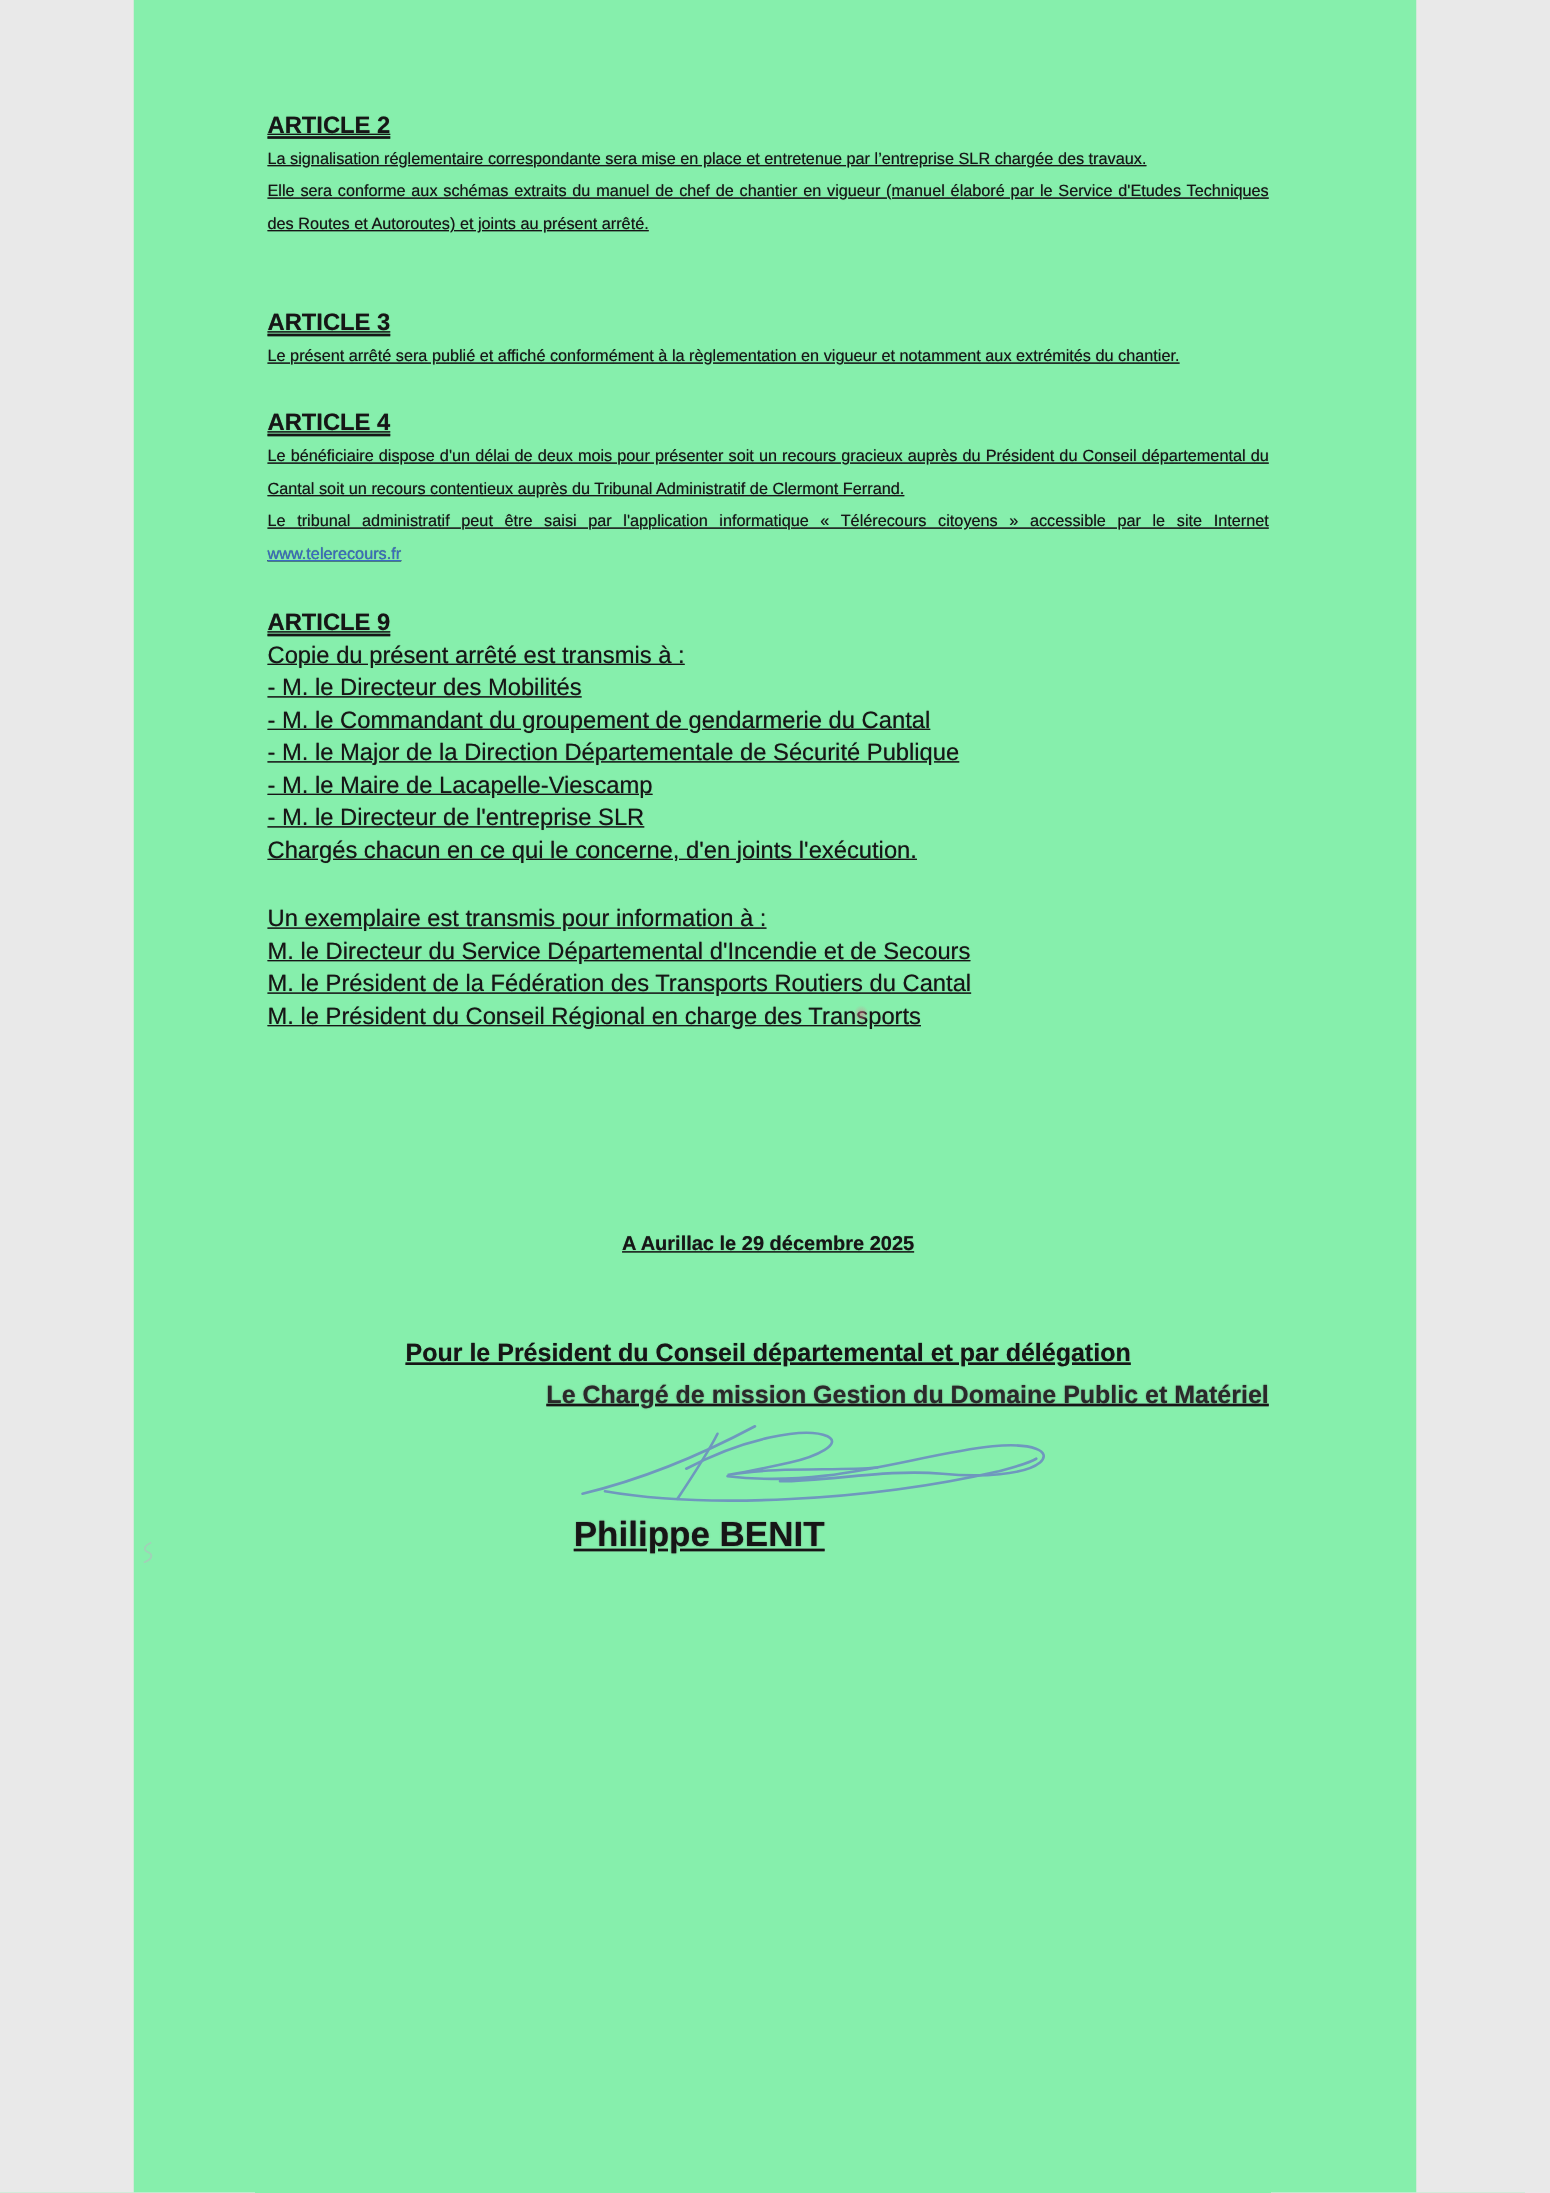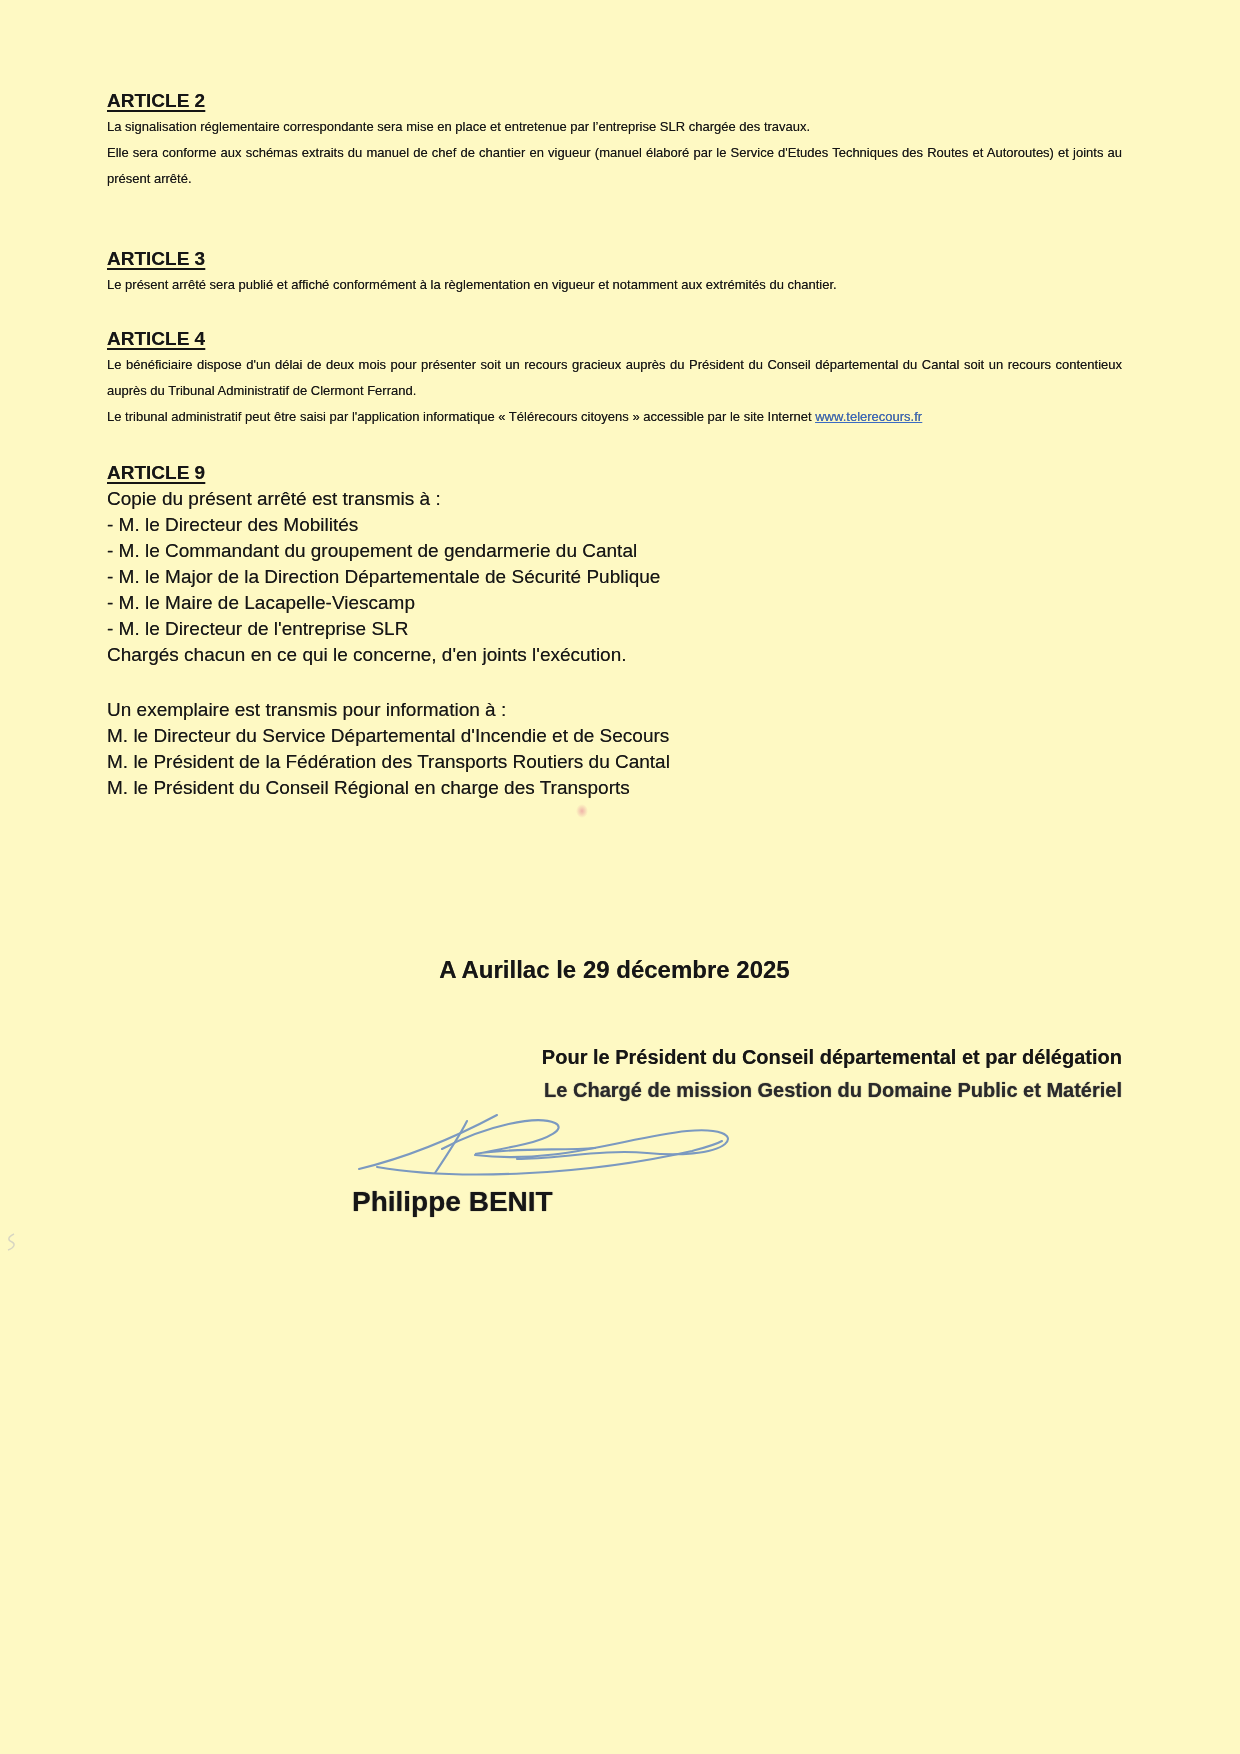--- a/index.html
+++ b/index.html
@@ -1,47 +1,48 @@
 <!DOCTYPE html>
 <html lang="fr"><head>
 <meta charset="utf-8">
 <style>
   * { margin:0; padding:0; box-sizing:border-box; }
   html,body { background:#e9e9e9; }
   .page {
     position:relative;
-    width:1240px;
+    width:1026px;
     height:1754px;
     margin:0 auto;
-    background:#fef9c3;
+    background:#86efac;
     font-family:"Liberation Sans","DejaVu Sans",sans-serif;
     color:#161616;
     padding:88px 118px 0 107px;
     overflow:hidden;
+    text-decoration:underline;
   }
   .scantext { text-shadow:0 0 .6px rgba(20,20,20,.65); }
   .article-heading {
     font-size:19px; line-height:26px; font-weight:bold;
     text-decoration:underline; text-decoration-thickness:2px; text-underline-offset:3px;
   }
   .body-par {
     font-size:13px; line-height:26px; text-align:justify;
   }
   .list-line { font-size:19px; line-height:26px; }
   .art3 { margin-top:54px; }
   .art4 { margin-top:28px; }
   .art5 { margin-top:30px; }
   .info-block { margin-top:29px; }
   .doc-link { color:#3a6bc4; text-decoration:underline; cursor:pointer; }
   .place-date {
     margin-top:156px; text-align:center;
-    font-size:24px; line-height:26px; font-weight:bold;
+    font-size:16px; line-height:26px; font-weight:bold;
   }
   .delegation-line {
-    margin-top:61px; text-align:right;
+    margin-top:61px; text-align:center;
     font-size:20px; line-height:26px; font-weight:bold;
   }
   .role-line {
     margin-top:7px; text-align:right;
     font-size:20px; line-height:26px; font-weight:bold;
     color:#2a2a2a; text-shadow:0 0 1.1px #555;
   }
   .signature-wrap { margin-top:4px; margin-left:240px; width:400px; height:76px; }
   .signer-name {
     margin-top:6px; margin-left:245px;

